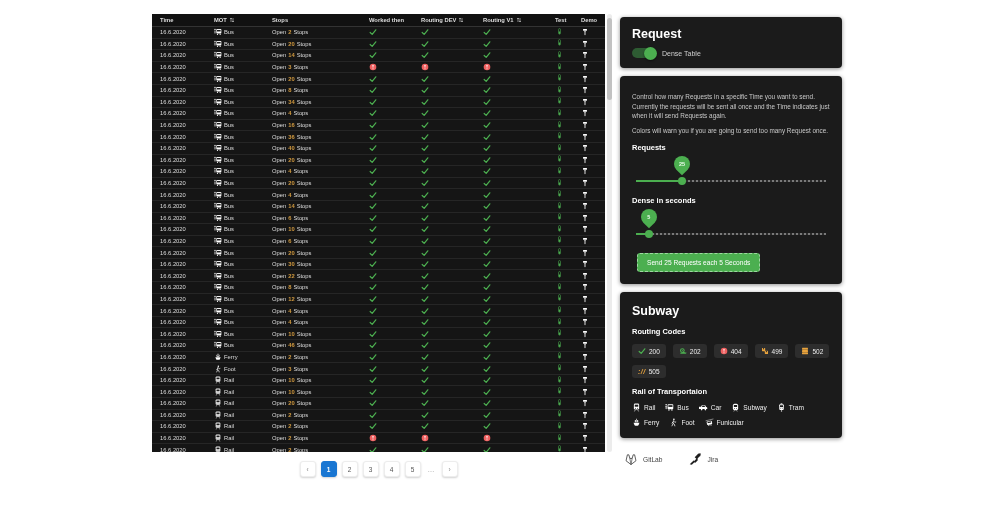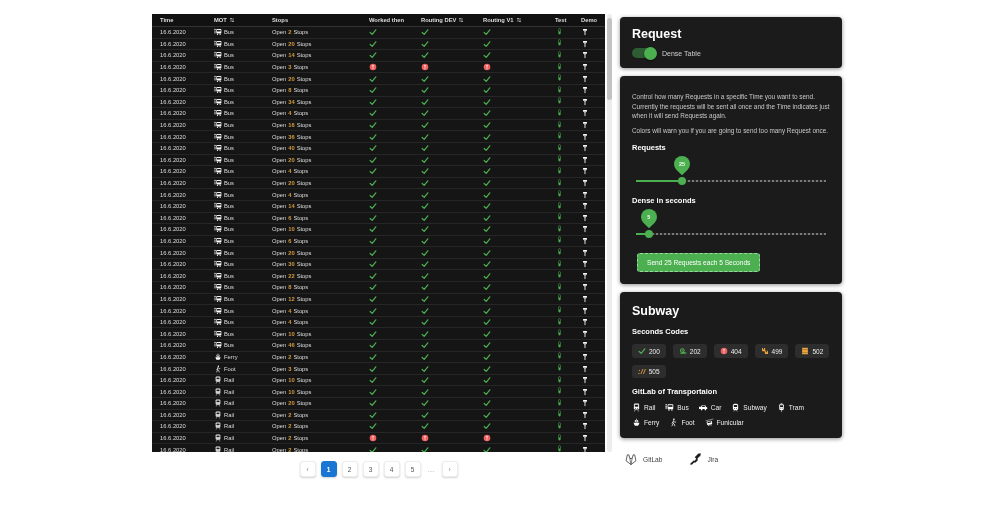--- a/index.html
+++ b/index.html
@@ -2495,21 +2495,21 @@
         <div class="track"></div>
         <div class="fill" style="width: 7%;"></div>
         <div class="thumb" style="left: calc(7% - 4px);"></div>
       </div>
 
       <button class="send-btn">Send 25 Requests each 5 Seconds</button>
     </section>
 
     <section class="panel panel-legend">
       <h1>Subway</h1>
-      <h2>Seconds Codes</h2>
+      <h2>Routing Codes</h2>
       <div class="chips" id="status-chips">
           <span class="chip">
             <span class="ic" style="width: 8px; height: 8px;">
               <svg viewBox="0 0 24 24">
                 <path d="M3.5 13.5 L9.5 19 L20.5 5.5" fill="none" stroke="#4caf50" stroke-width="3.6" stroke-linecap="round" stroke-linejoin="round"></path>
               </svg>
             </span>
             <span>200</span>
           </span>
           <span class="chip">
@@ -2556,21 +2556,21 @@
                 </g>
               </svg>
             </span>
             <span>502</span>
           </span>
           <span class="chip">
             <span class="slash-glyph">://</span>
             <span>505</span>
           </span>
         </div>
-      <h2>GitLab of Transportaion</h2>
+      <h2>Rail of Transportaion</h2>
       <div class="modes" id="modes-list">
           <span class="mode">
             <span class="ic" style="width: 9px; height: 9px;">
               <svg viewBox="0 0 24 24">
                 <g fill="#fff">
                   <rect x="5" y="1.5" width="14" height="16" rx="3.2"></rect>
                   <path d="M8.5 18.5 L6.5 22.5 M15.5 18.5 L17.5 22.5" stroke="#fff" stroke-width="1.6"></path>
                 </g>
                 <rect x="7.3" y="4.5" width="9.4" height="5.4" fill="#1b1b1b"></rect>
                 <circle cx="9" cy="14" r="1.4" fill="#1b1b1b"></circle>

